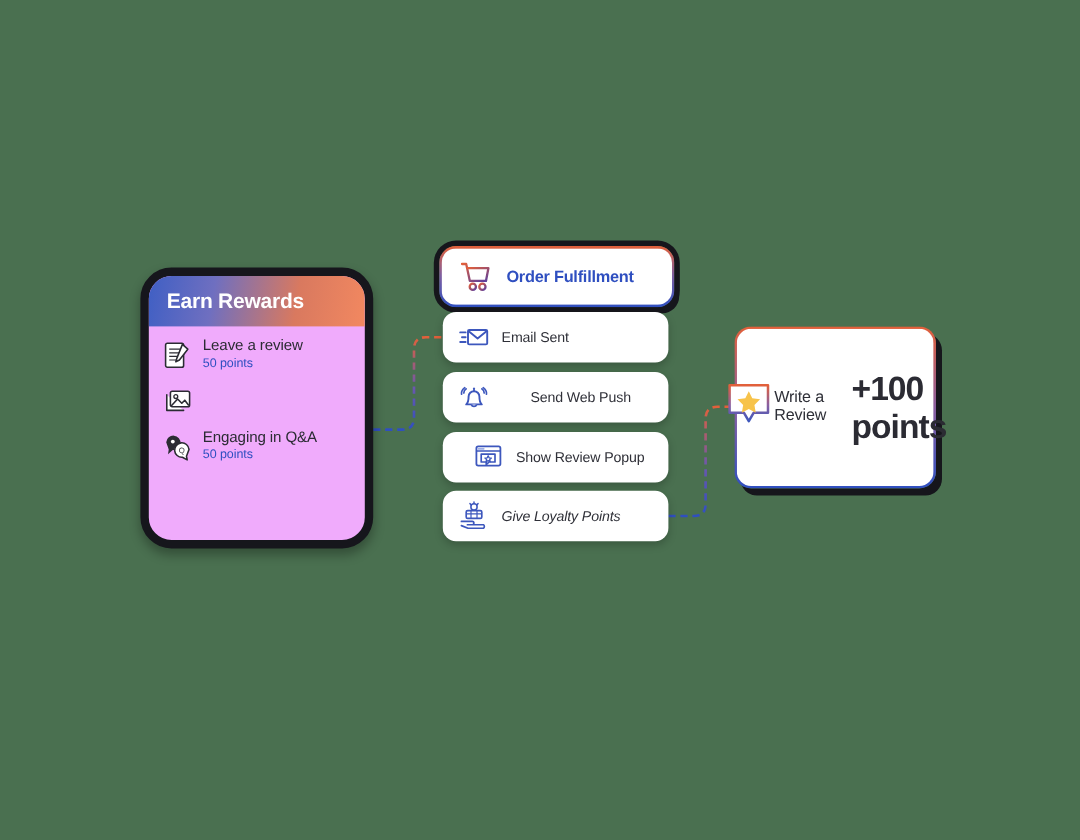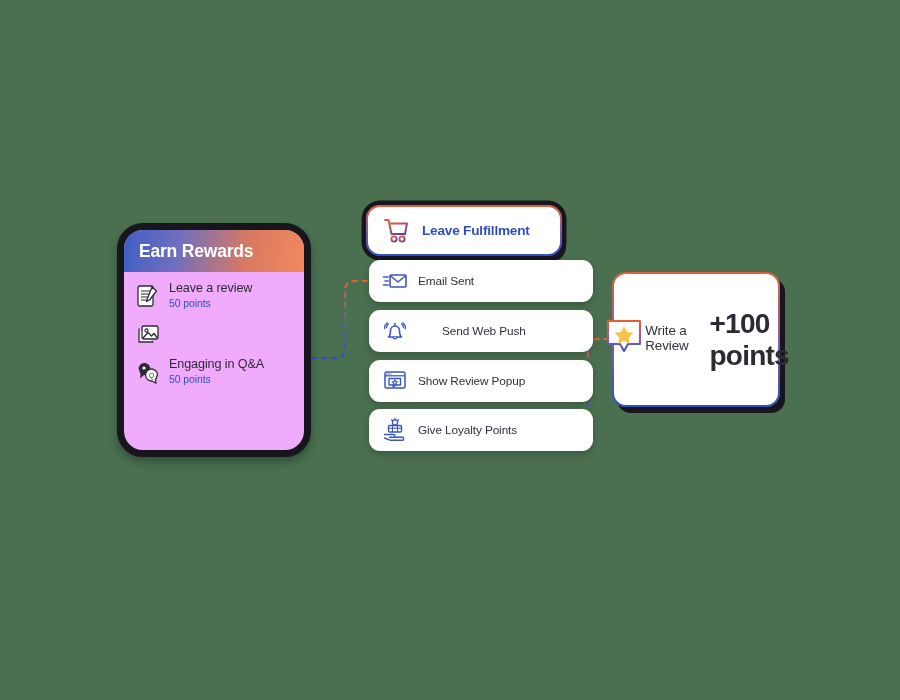--- a/index.html
+++ b/index.html
@@ -87,21 +87,21 @@
     font-size: 10.4px;
     color: #2f4fc0;
     margin-top: 2px;
     letter-spacing: -0.05px;
   }
 
   
   .step-card {
     position: absolute;
     left: 369px;
-    width: 224px;
+    width: 188px;
     height: 42px;
     background: #ffffff;
     border-radius: 11px;
     display: flex;
     align-items: center;
     box-sizing: border-box;
     box-shadow: 0 3px 7px rgba(0,0,0,0.22);
   }
   .step-ico {
     width: 26px;
@@ -131,22 +131,22 @@
   #step-order .step-label {
     font-size: 13.6px;
     font-weight: bold;
     color: #2f4fc0;
     letter-spacing: -0.2px;
   }
   #step-order .step-ico { width: 30px; height: 30px; flex: 0 0 30px; margin-left: 14px; }
 
   #step-email  { top: 260px; }
   #step-push   { top: 310px; gap: 24px; }
-  #step-popup  { top: 360px; }
-  #step-points { top: 409px; }
+  #step-popup  { top: 360px; padding-left: 12px; }
+  #step-points { top: 409px; font-style: italic; }
 
   
   #review-card {
     position: absolute;
     left: 612px;
     top: 272px;
     width: 168px;
     height: 135px;
     background: #ffffff;
     border-radius: 14px;
@@ -259,21 +259,21 @@
             <stop offset="0%" stop-color="#e2603a"></stop>
             <stop offset="100%" stop-color="#5b3f9e"></stop>
           </linearGradient>
         </defs>
         <path d="M3 4 L6.5 4 L9.5 18 L23 18" fill="none" stroke="url(#cartg)" stroke-width="1.9" stroke-linecap="round" stroke-linejoin="round"></path>
         <path d="M7.5 7.5 L25 7.5 L23 18" fill="none" stroke="url(#cartg)" stroke-width="1.9" stroke-linecap="round" stroke-linejoin="round"></path>
         <circle cx="12" cy="23" r="2.6" fill="none" stroke="url(#cartg)" stroke-width="1.9"></circle>
         <circle cx="20" cy="23" r="2.6" fill="none" stroke="url(#cartg)" stroke-width="1.9"></circle>
       </svg>
     </span>
-    <span class="step-label">Leave Fulfillment</span>
+    <span class="step-label">Order Fulfillment</span>
   </div>
 
   <div class="step-card" id="step-email">
     <span class="step-ico">
       <svg viewBox="0 0 26 26" width="26" height="26">
         <rect x="8" y="7" width="16" height="12" rx="1" fill="#fff" stroke="#3d57bd" stroke-width="1.6"></rect>
         <path d="M8.6 8 L16 14 L23.4 8" fill="none" stroke="#3d57bd" stroke-width="1.6" stroke-linecap="round" stroke-linejoin="round"></path>
         <line x1="1.5" y1="9" x2="6" y2="9" stroke="#3d57bd" stroke-width="1.6" stroke-linecap="round"></line>
         <line x1="3" y1="13" x2="6" y2="13" stroke="#3d57bd" stroke-width="1.6" stroke-linecap="round"></line>
         <line x1="1.5" y1="17" x2="6" y2="17" stroke="#3d57bd" stroke-width="1.6" stroke-linecap="round"></line>

